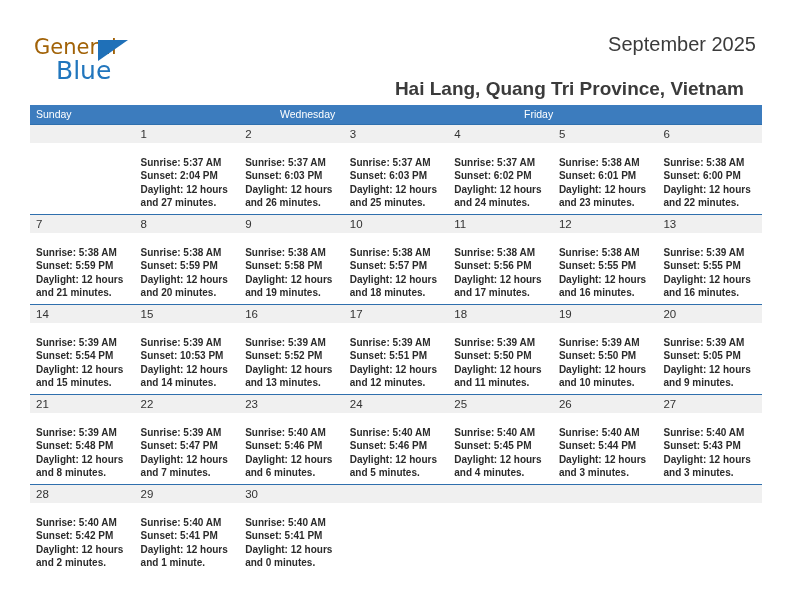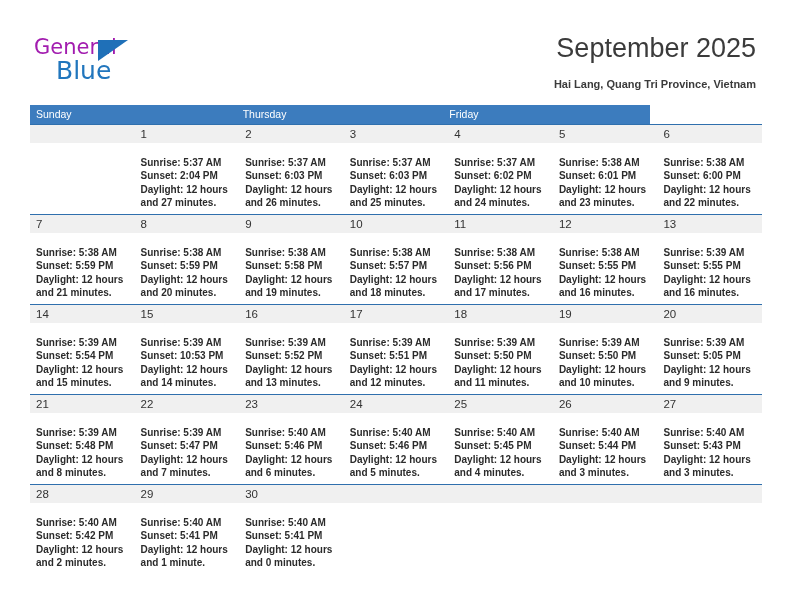--- a/index.html
+++ b/index.html
@@ -35,21 +35,21 @@
     top: 35px;
     width: 120px;
     height: 50px;
   }
   .logo-general {
     position: absolute;
     left: 0;
     top: 0;
     font-size: 21px;
     letter-spacing: 0px;
-    color: #a21caf;
+    color: #a16207;
     font-family: "DejaVu Sans", sans-serif;
   }
   .logo-blue {
     position: absolute;
     left: 22px;
     top: 21px;
     font-size: 25px;
     color: #2176bd;
     font-family: "DejaVu Sans", sans-serif;
   }
@@ -60,47 +60,47 @@
     width: 0;
     height: 0;
     border-left: 30px solid #1f70b8;
     border-bottom: 21px solid transparent;
   }
 
   .title {
     position: absolute;
     right: 36px;
     top: 33px;
-    font-size: 27px;
+    font-size: 20px;
     color: #3b3b3b;
     font-weight: normal;
     text-align: center;
     white-space: nowrap;
   }
   .subtitle {
     position: absolute;
-    right: 36px;
+    right: 48px;
     top: 78px;
-    font-size: 11px;
+    font-size: 19px;
     color: #3b3b3b;
     font-weight: bold;
     text-align: center;
     white-space: nowrap;
   }
 
   
   .calendar {
     position: absolute;
     left: 30px;
     top: 105px;
     width: 732px;
   }
   .dow-row {
     display: flex;
-    width: 620px;
+    width: 732px;
     height: 19px;
     background: #3c7cbe;
   }
   .dow {
     flex: 1 1 0;
     box-sizing: border-box;
     padding-left: 6px;
     font-size: 10.5px;
     color: #ffffff;
     line-height: 19px;
@@ -166,21 +166,21 @@
     </div>
 
     <div class="title">September 2025</div>
     <div class="subtitle">Hai Lang, Quang Tri Province, Vietnam</div>
   </div>
 
   <div class="calendar">
 
     <div class="dow-row">
       <div class="dow">Sunday</div>
-      <div class="dow">Thursday</div>
+      <div class="dow">Wednesday</div>
       <div class="dow">Friday</div>
     </div>
 
     <div class="week">
       <div class="week-numband"></div>
       <div class="week-cells">
         <div class="cell empty">
           
         </div>
         <div class="cell">

